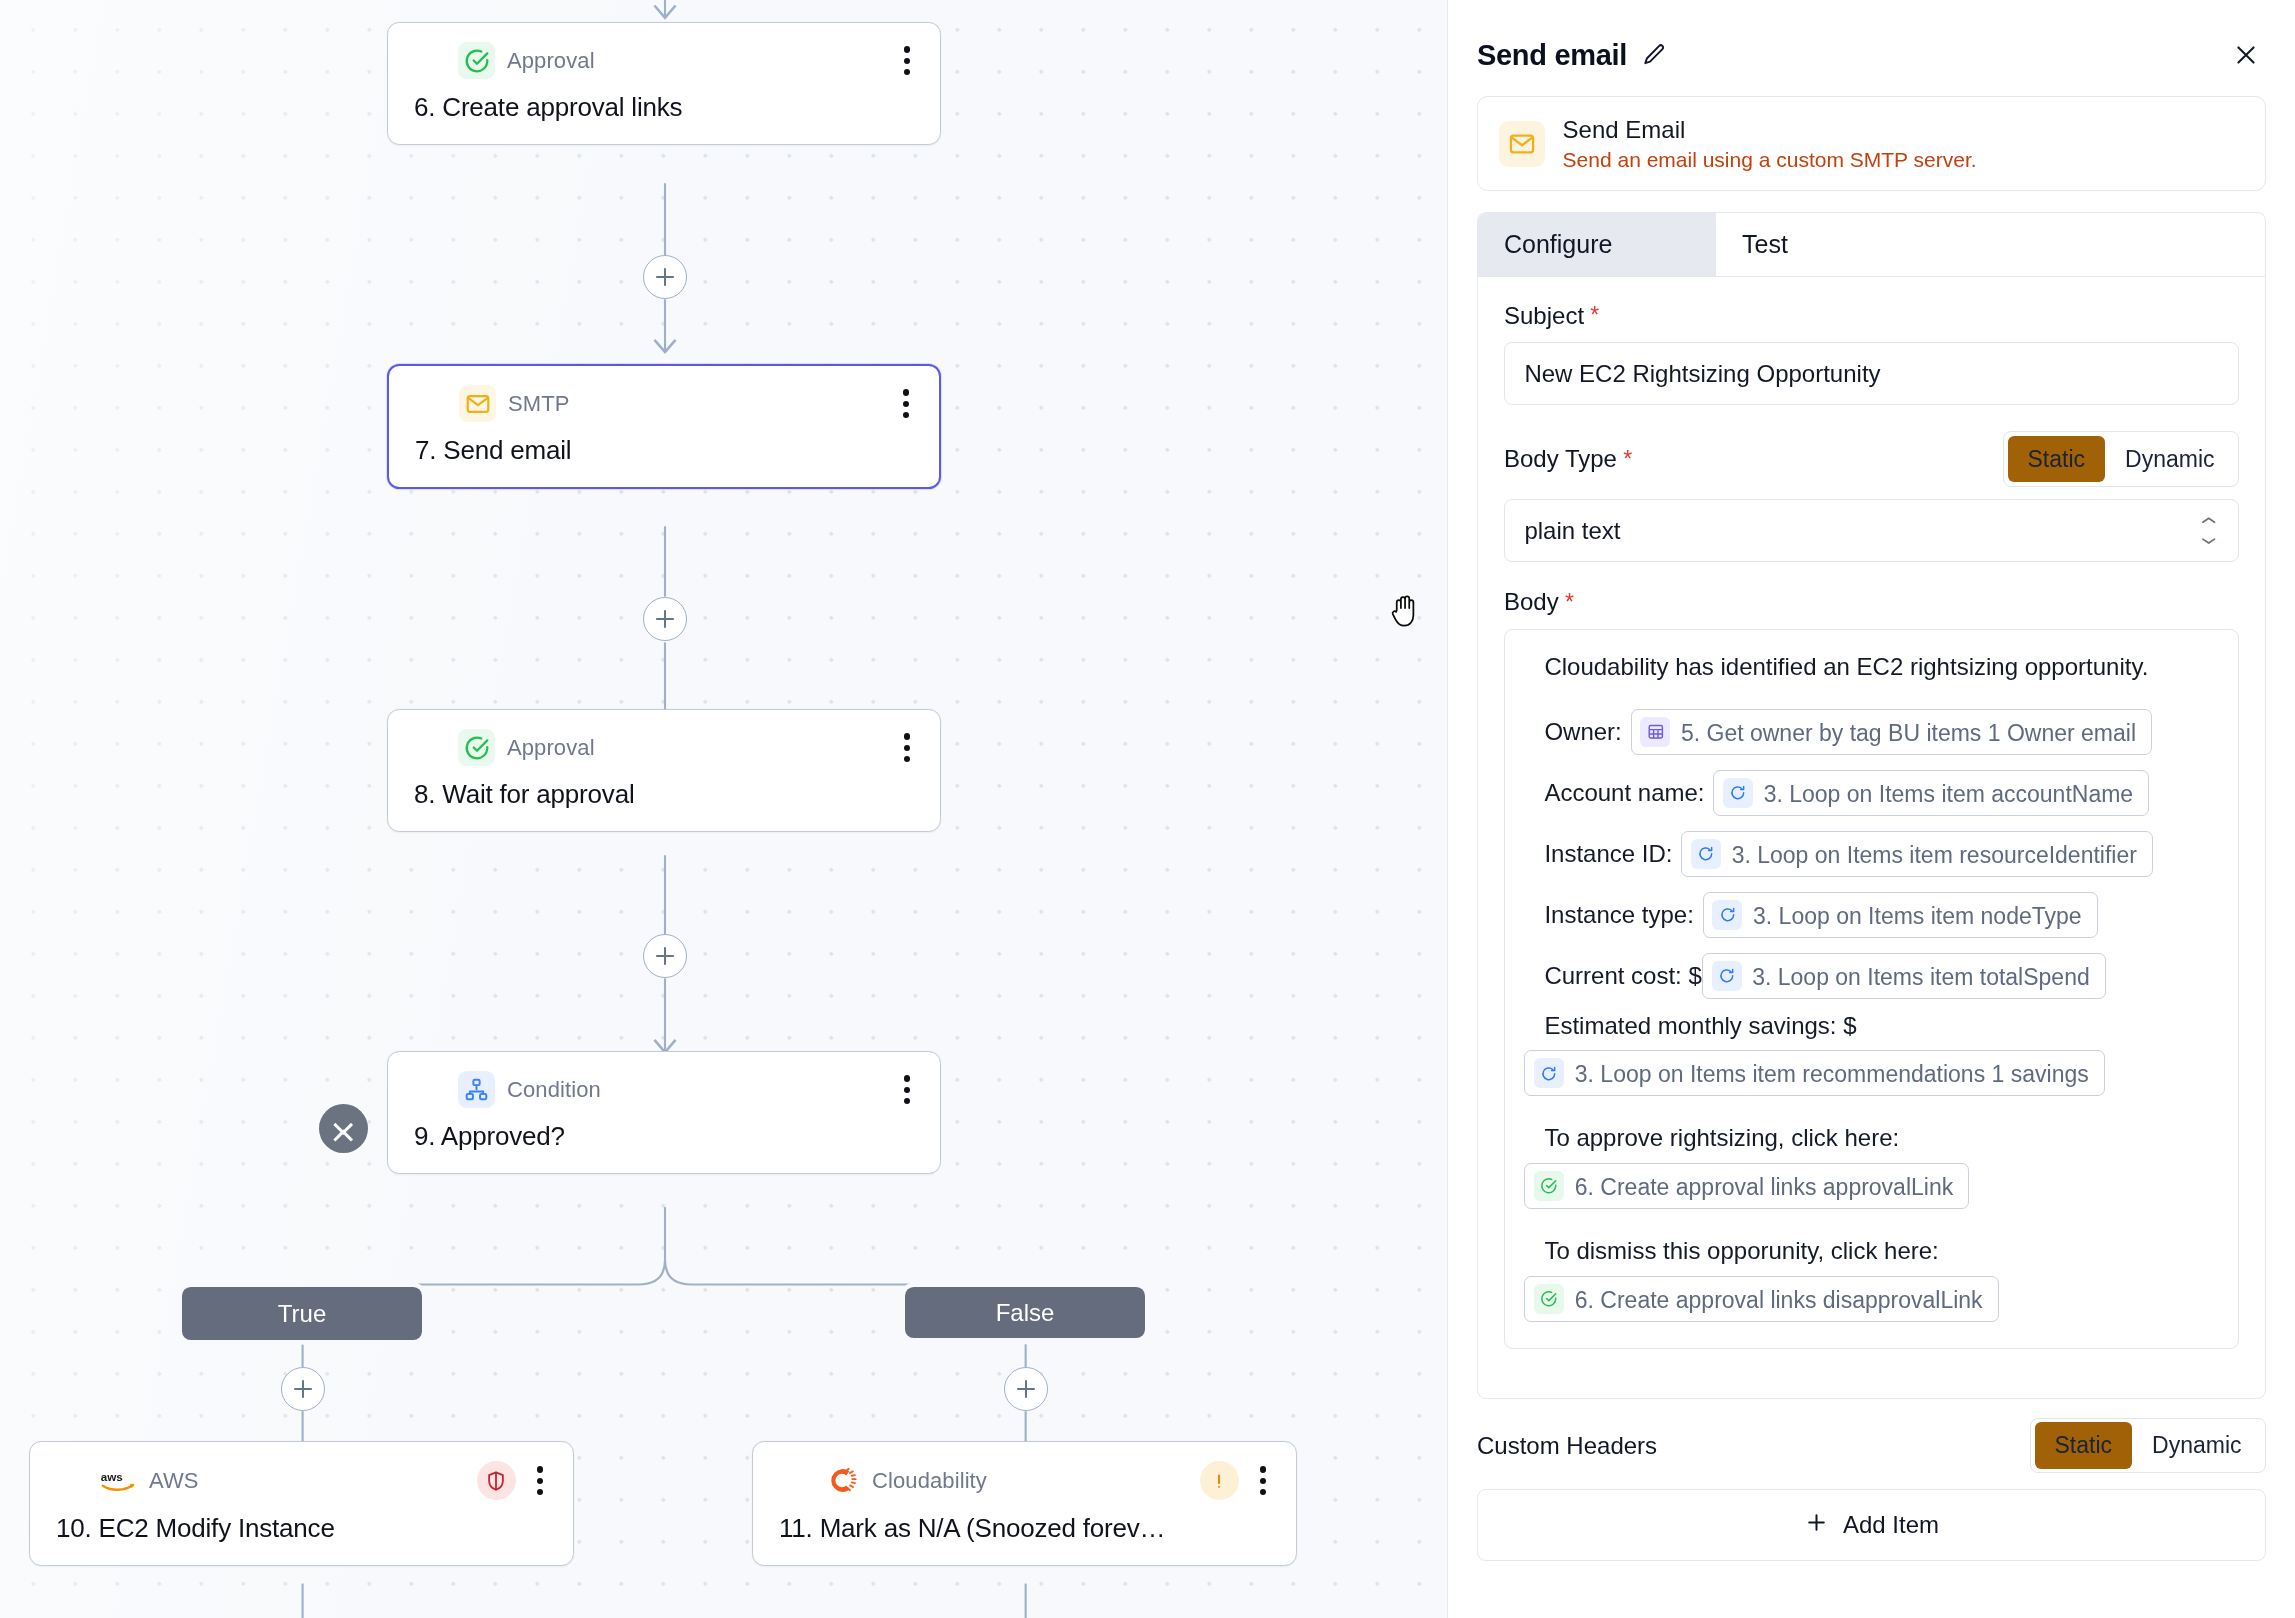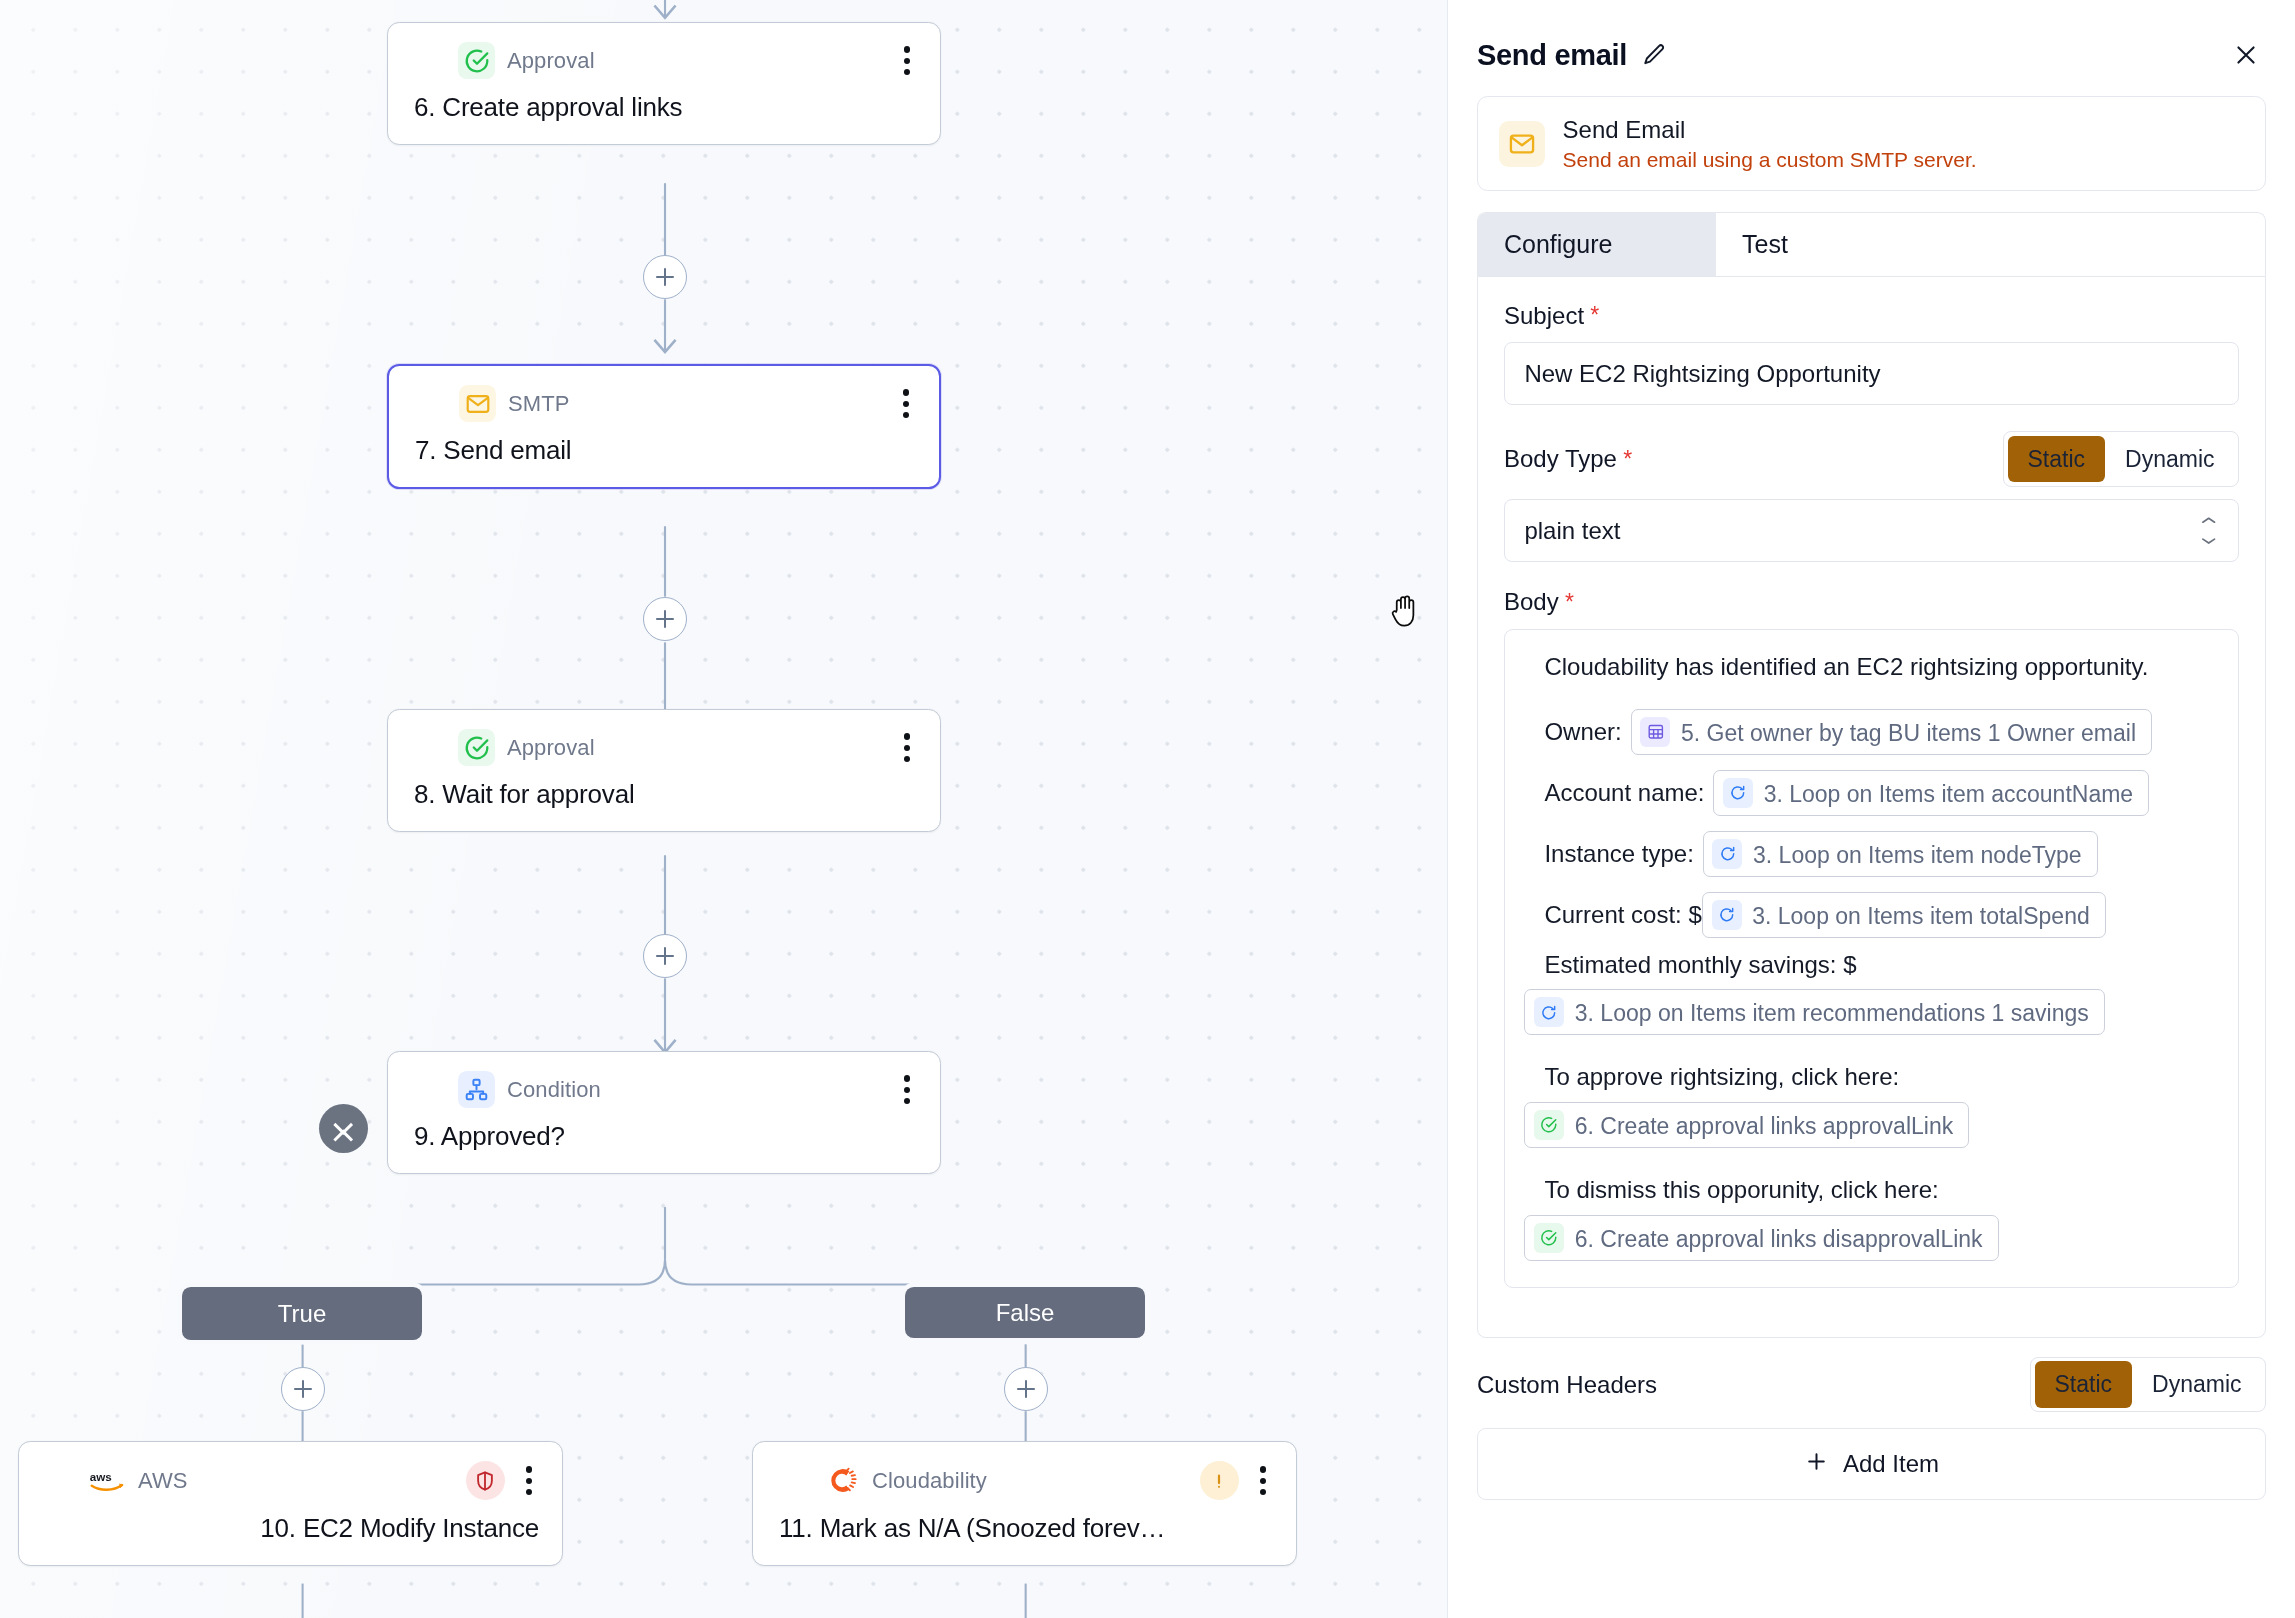--- a/index.html
+++ b/index.html
@@ -348,21 +348,21 @@
           <span class="kebab">
               <i></i>
               <i></i>
               <i></i>
             </span>
         </span>
       </div>
       <div class="node-title">9. Approved?</div>
     </div>
 
-    <div class="node" style="left:18px; top:1441px; width:545px;text-align:right;">
+    <div class="node" style="left:29px; top:1441px; width:545px;">
       <div class="node-head">
         <span class="node-badge badge-plain">
           <svg width="40" height="26" viewBox="0 0 54 34">
             <text x="1" y="17" font-family="Liberation Sans, sans-serif" font-size="17" font-weight="bold" fill="#16191f">aws</text>
             <path d="M4 24 C16 32, 36 32, 48 23" stroke="#f59100" stroke-width="3.6" fill="none" stroke-linecap="round"></path>
             <path d="M44 20.5 L50.5 22.5 L45.5 27.5 Z" fill="#f59100"></path>
           </svg>
         </span>
         <span class="node-type">AWS</span>
         <span class="node-head-right">
@@ -535,20 +535,32 @@
             <span class="token-icon ti-loop">
               <svg width="17.6" height="17.6" viewBox="0 0 24 24" fill="none" stroke="#2f7bf6" stroke-width="2" stroke-linecap="round" stroke-linejoin="round">
                 <path d="M20 12a8 8 0 1 1-2.6-5.9"></path>
                   <path d="M20 3.3v4.2h-4.2"></path>
               </svg>
             </span>
             <span>3. Loop on Items item accountName</span>
           </span>
         </div>
 
+        <div class="body-line">
+          <span class="body-label">Instance ID:</span>
+          <span class="token" style="margin-left:8.8px;">
+            <span class="token-icon ti-loop">
+              <svg width="17.6" height="17.6" viewBox="0 0 24 24" fill="none" stroke="#2f7bf6" stroke-width="2" stroke-linecap="round" stroke-linejoin="round">
+                <path d="M20 12a8 8 0 1 1-2.6-5.9"></path>
+                  <path d="M20 3.3v4.2h-4.2"></path>
+              </svg>
+            </span>
+            <span>3. Loop on Items item resourceIdentifier</span>
+          </span>
+        </div>
 
         <div class="body-line">
           <span class="body-label">Instance type:</span>
           <span class="token" style="margin-left:8.8px;">
             <span class="token-icon ti-loop">
               <svg width="17.6" height="17.6" viewBox="0 0 24 24" fill="none" stroke="#2f7bf6" stroke-width="2" stroke-linecap="round" stroke-linejoin="round">
                 <path d="M20 12a8 8 0 1 1-2.6-5.9"></path>
                   <path d="M20 3.3v4.2h-4.2"></path>
               </svg>
             </span>

